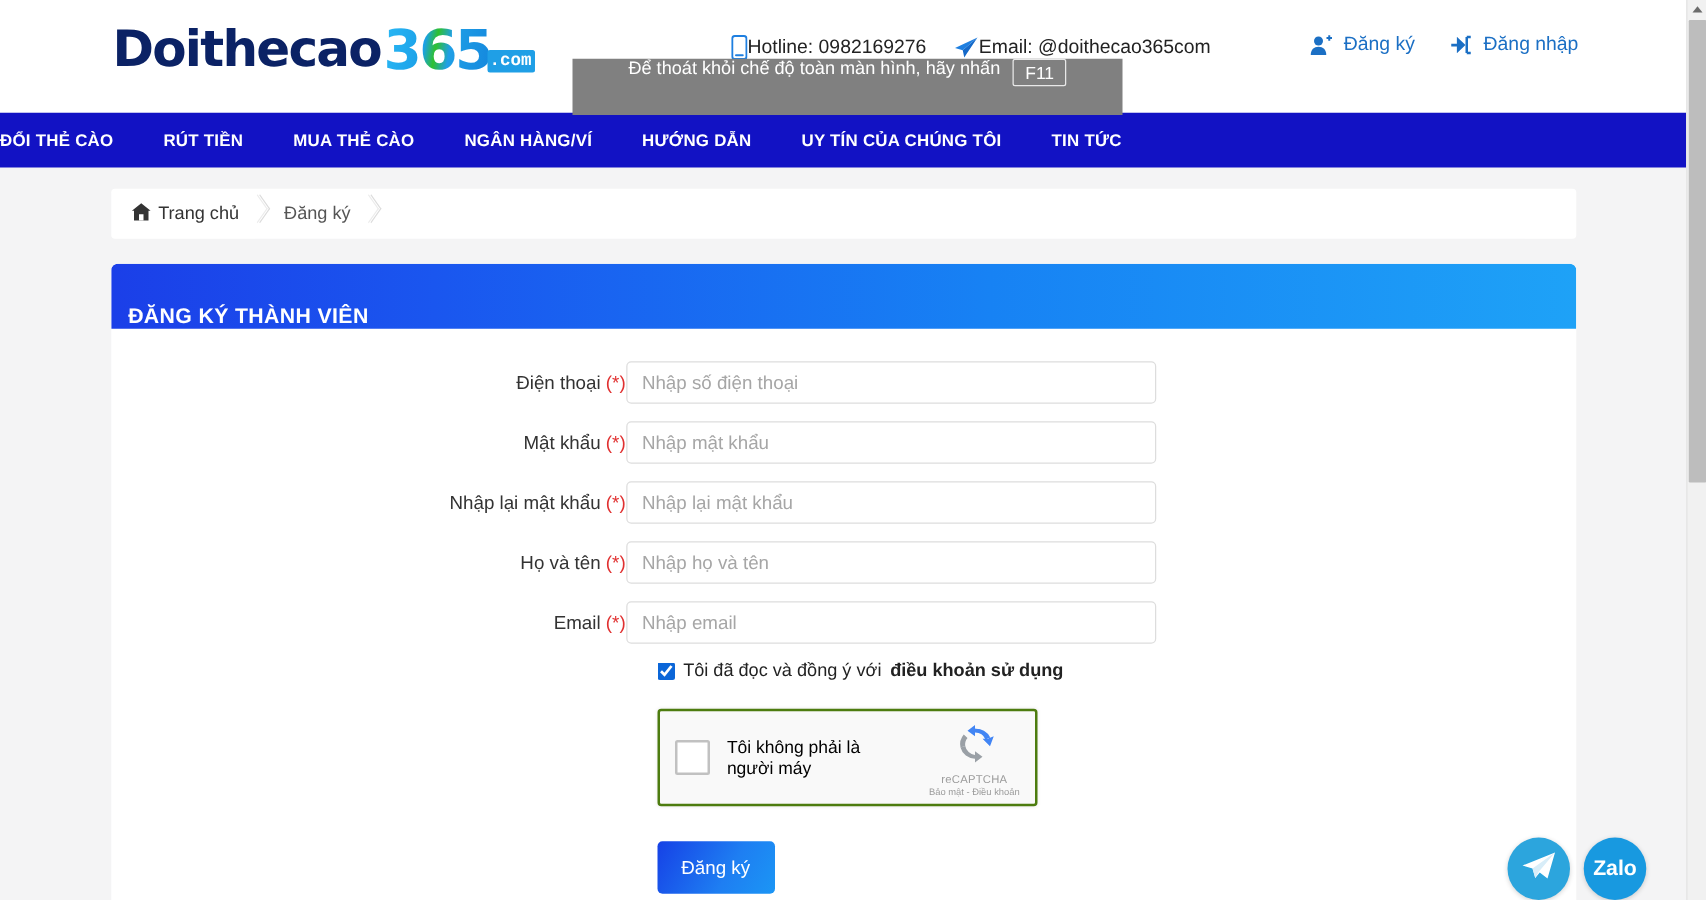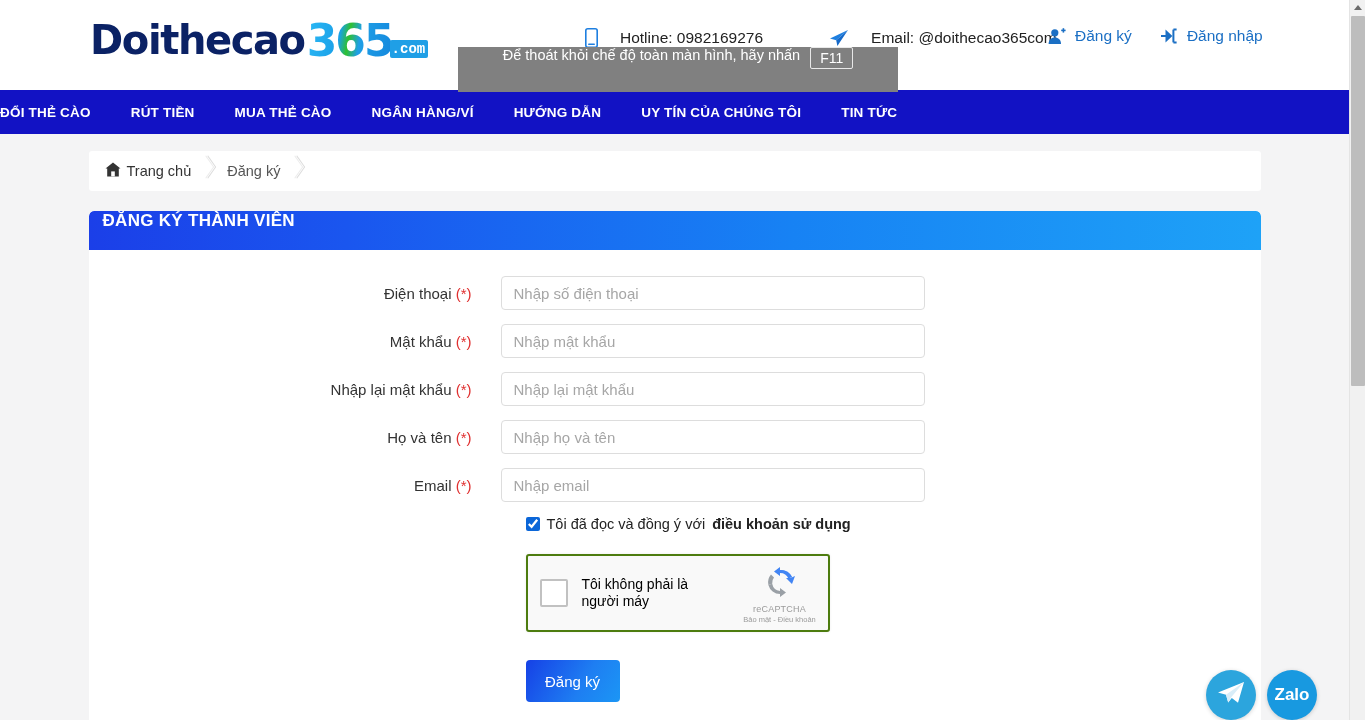--- a/index.html
+++ b/index.html
@@ -71,21 +71,21 @@
     top: 9px;
     left: -3px;
   }
 
   .hdr-contact {
     position: absolute;
     top: 28px;
     left: 585px;
     display: flex;
     align-items: center;
-    gap: 22px;
+    gap: 0;
     font-size: 15.5px;
     color: #222;
   }
   .hdr-contact .sep { width: 22px; display: inline-block; }
   .hdr-right {
     position: absolute;
     top: 27px;
     left: 1048px;
     display: flex;
     align-items: center;
@@ -182,24 +182,24 @@
     transform: rotate(45deg) skew(10deg, 10deg);
   }
 
   .panel {
     margin-top: 20px;
     background: #ffffff;
     border-radius: 5px 5px 0 0;
     overflow: hidden;
   }
   .panel-head {
-    height: 39px;
+    height: 52px;
     background: linear-gradient(90deg, #1b3fe8 0%, #1a56ef 22%, #1782f4 60%, #1ea2f7 100%);
     display: flex;
-    align-items: flex-start;
+    align-items: flex-end;
     padding-left: 14px;
     border-radius: 5px 5px 0 0;
   }
   .panel-title {
     color: #ffffff;
     font-size: 17px;
     font-weight: bold;
     letter-spacing: 0.3px;
   }
   .panel-body {
@@ -208,21 +208,20 @@
   }
 
   .form-row {
     display: flex;
     align-items: center;
     margin-bottom: 14px;
   }
   .form-label {
     width: 412px;
     text-align: right;
-    padding-right: 29px;
     font-size: 15px;
     color: #333;
   }
   .req { color: #e03030; }
   .form-control {
     width: 424px;
     height: 34px;
     border: 1px solid #ddd;
     border-radius: 4px;
     padding: 0 12px;

